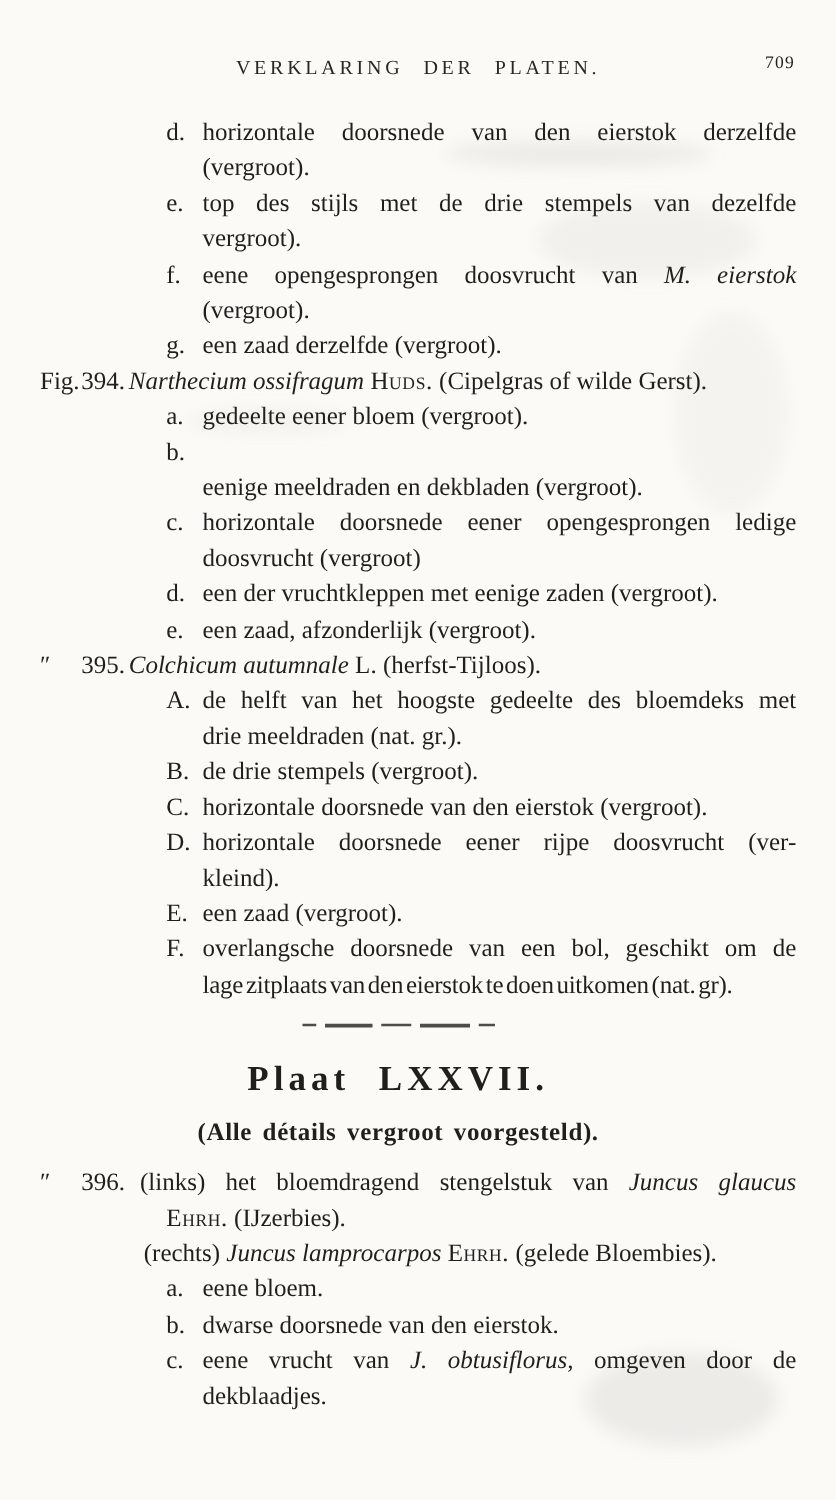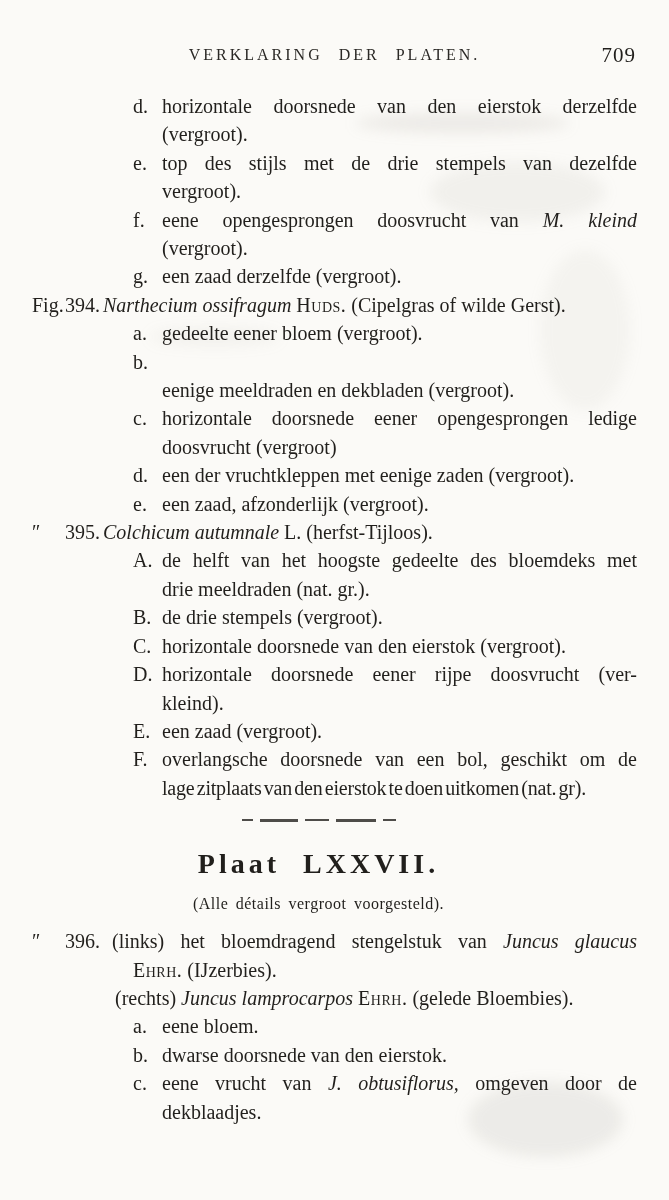--- a/index.html
+++ b/index.html
@@ -24,21 +24,21 @@
   .header{position:relative;margin-top:46px;height:24px;}
   .running-title{
     text-align:center;
     font-size:16px;
     letter-spacing:3px;
     word-spacing:9px;
     color:#2a2825;
   }
   .page-number{
     position:absolute;right:33px;top:-3px;
-    font-size:21px;letter-spacing:1px;
+    font-size:14px;letter-spacing:1px;
   }
 
   .entries{margin-top:22px;padding-right:32px;}
 
   .row{position:relative;}
   .row.gap{margin-top:14px;}
   .line{line-height:28.4px;min-height:28.4px;}
   .line.j{text-align:justify;text-align-last:justify;}
   .line.tight{word-spacing:-2.6px;letter-spacing:-0.2px;}
 
@@ -70,21 +70,21 @@
 
   .plate-heading{
     margin-top:26px;
     text-align:center;
     font-size:28px;font-weight:bold;
     letter-spacing:4px;word-spacing:12px;
   }
   .plate-sub{
     margin-top:15px;
     text-align:center;
-    font-size:16px;letter-spacing:.5px;word-spacing:3px;
+    font-size:20px;letter-spacing:.5px;word-spacing:3px;font-weight:bold;
   }
 </style>
 </head>
 <body>
 
 <div class="page">
   <div class="smudge s1"></div>
   <div class="smudge s2"></div>
   <div class="smudge s3"></div>
   <div class="smudge s4"></div>
@@ -104,21 +104,21 @@
       </div>
       <div class="row item">
         <div class="line j"><span class="marker">
             <span class="mpart">e.</span>
           </span><span class="sg">top des stijls met de drie stempels van dezelfde</span></div>
         <div class="line"><span class="sg">vergroot).</span></div>
       </div>
       <div class="row item">
         <div class="line j"><span class="marker">
             <span class="mpart">f.</span>
-          </span><span class="sg">eene opengesprongen doosvrucht van </span><span class="sg-i">M. kleind</span></div>
+          </span><span class="sg">eene opengesprongen doosvrucht van </span><span class="sg-i">M. eierstok</span></div>
         <div class="line"><span class="sg">(vergroot).</span></div>
       </div>
       <div class="row item">
         <div class="line"><span class="marker">
             <span class="mpart">g.</span>
           </span><span class="sg">een zaad derzelfde (vergroot).</span></div>
       </div>
       <div class="row fig">
         <div class="line"><span class="marker">
             <span class="mpart">Fig.</span>

